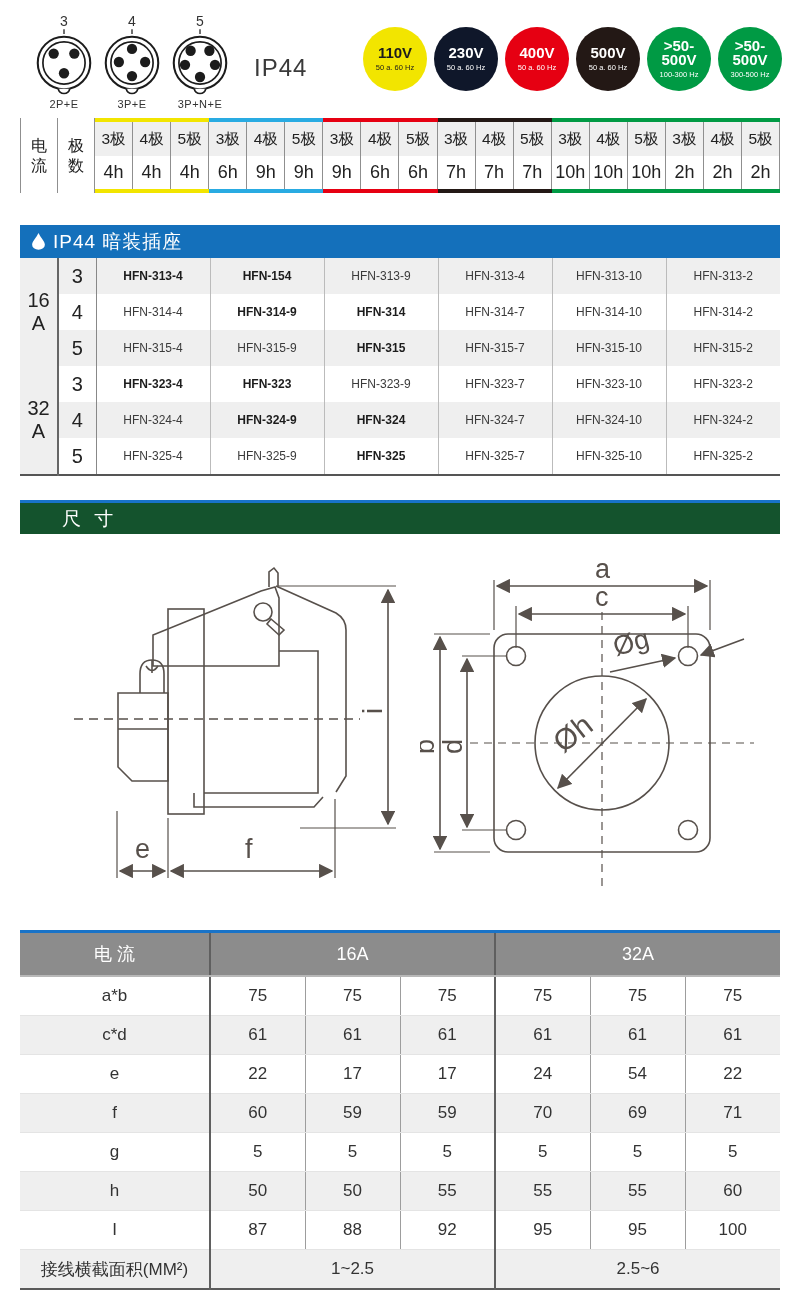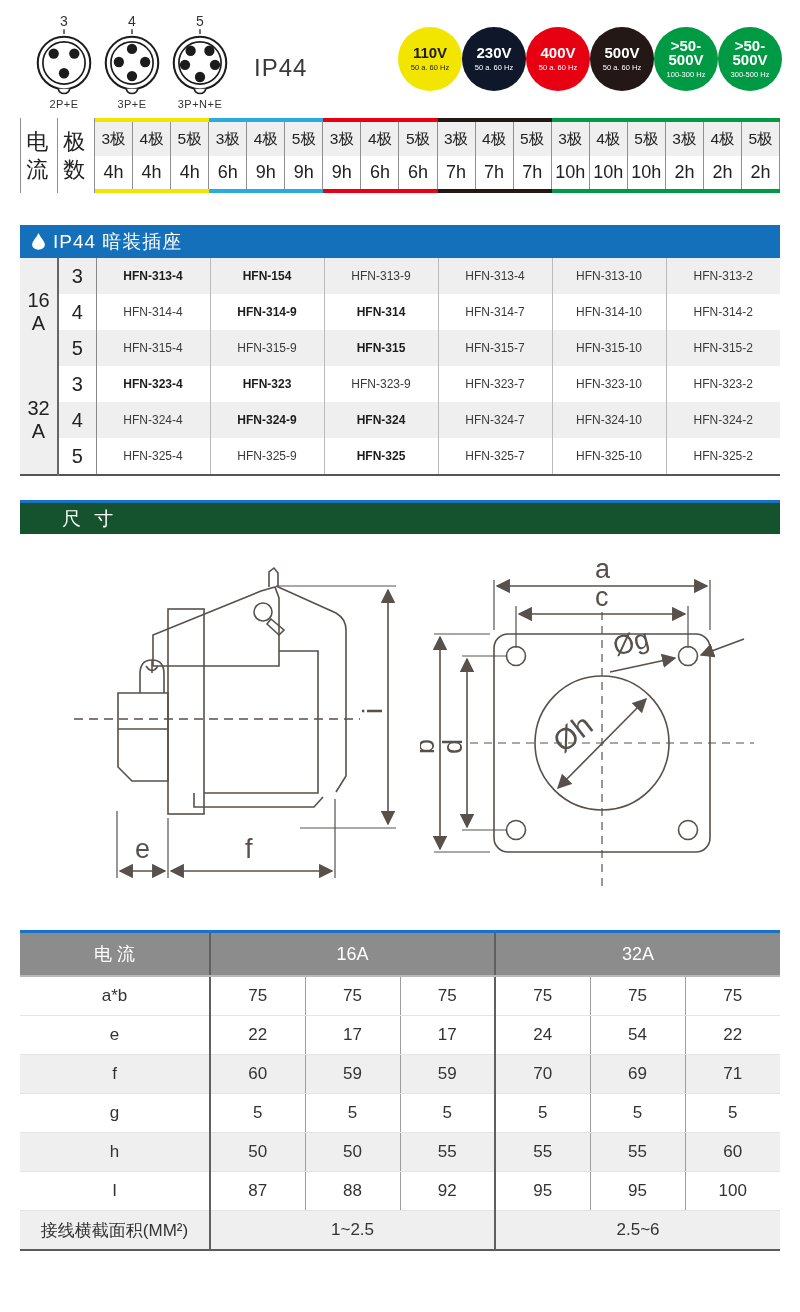--- a/index.html
+++ b/index.html
@@ -5,31 +5,31 @@
   html,body{margin:0;padding:0;background:#fff;}
   .page{position:relative;width:800px;height:1312px;background:#fff;
         font-family:"Liberation Sans",sans-serif;color:#222;overflow:hidden;}
 
   
   .top-row{position:absolute;top:14px;left:34px;right:18px;height:102px;display:flex;align-items:flex-start;}
   .conn{display:flex;flex-direction:column;align-items:center;width:60px;margin-right:8px;}
   .conn-num{font-size:14px;color:#333;line-height:1;}
   .conn-label{font-size:11px;color:#333;margin-top:2px;letter-spacing:.5px;}
   .ip-rating{font-size:24px;color:#3a3a3a;margin:40px 0 0 16px;letter-spacing:1px;}
-  .badges{margin-left:auto;display:flex;margin-top:13px;}
+  .badges{margin-left:auto;display:flex;gap:7px;margin-top:13px;}
   .badge{width:64px;height:64px;border-radius:50%;display:flex;flex-direction:column;
          align-items:center;justify-content:center;}
   .badge .bv{font-size:15px;font-weight:bold;line-height:.95;text-align:center;width:50px;}
   .badge .bf{font-size:7.5px;margin-top:3px;white-space:nowrap;}
 
   
   .hour-table{position:absolute;top:118px;left:20px;width:760px;display:flex;}
   .ht-lab{width:36px;border-left:1px solid #8f8f8f;display:flex;align-items:center;justify-content:center;}
   .ht-lab2{border-right:1px solid #8f8f8f;}
-  .ht-lab-t{width:1.15em;word-break:break-all;font-size:22px;line-height:1.25;color:#222;}
+  .ht-lab-t{width:1.15em;word-break:break-all;text-align:center;font-size:16px;line-height:1.25;color:#222;}
   .ht-group{flex:1;display:flex;border-top:4px solid;border-bottom:4px solid;}
   .ht-col{flex:1;border-right:1px solid #8f8f8f;}
   .ht-pole{height:34px;background:#EFEFEF;display:flex;align-items:center;justify-content:center;
            font-size:15.5px;color:#222;}
   .ht-hour{height:33px;background:#fff;display:flex;align-items:center;justify-content:center;
            font-size:18px;color:#222;}
 
   
   .model-section{position:absolute;top:225px;left:20px;width:760px;}
   .model-head{height:33px;background:#1470BB;color:#fff;display:flex;align-items:center;
@@ -430,20 +430,29 @@
     </tr>
     <tr>
       <td class="rl bs">a*b</td>
       <td class="bl">75</td>
       <td class="bl">75</td>
       <td class="bs">75</td>
       <td class="bl">75</td>
       <td class="bl">75</td>
       <td>75</td>
     </tr>
+    <tr class="alt">
+      <td class="rl bs">c*d</td>
+      <td class="bl">61</td>
+      <td class="bl">61</td>
+      <td class="bs">61</td>
+      <td class="bl">61</td>
+      <td class="bl">61</td>
+      <td>61</td>
+    </tr>
     <tr>
       <td class="rl bs">e</td>
       <td class="bl">22</td>
       <td class="bl">17</td>
       <td class="bs">17</td>
       <td class="bl">24</td>
       <td class="bl">54</td>
       <td>22</td>
     </tr>
     <tr class="alt">

